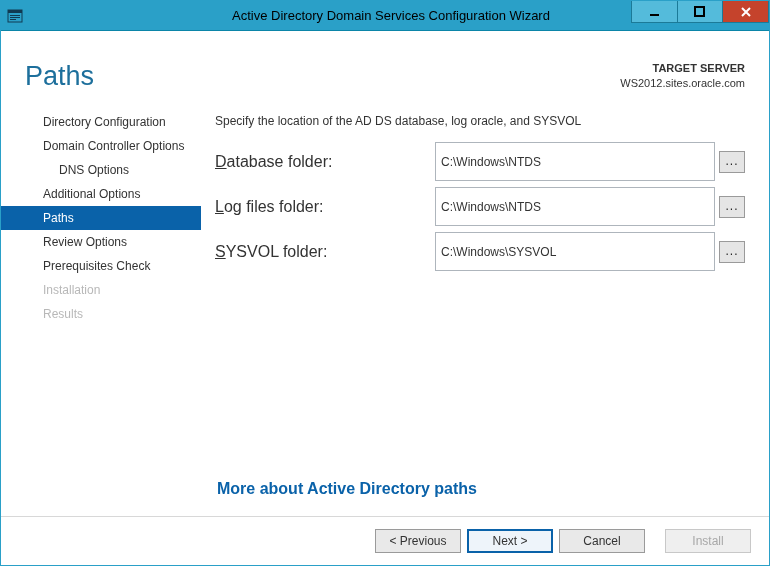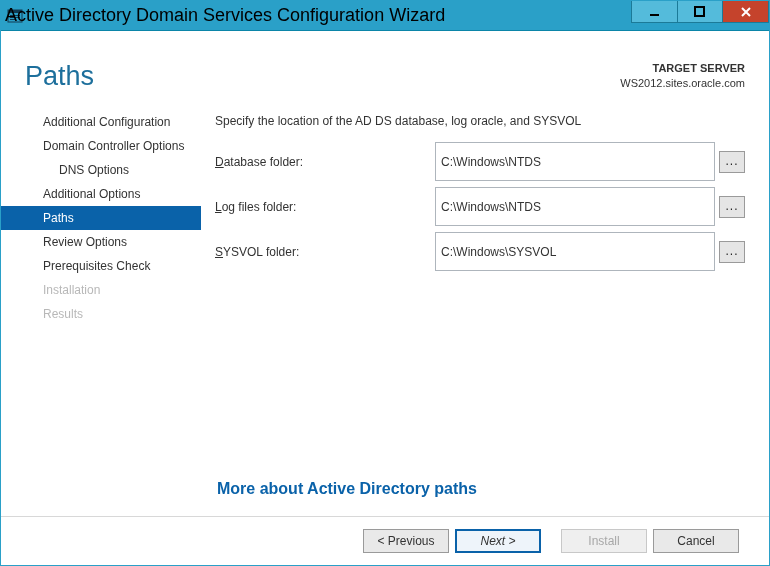--- a/index.html
+++ b/index.html
@@ -28,22 +28,23 @@
   }
   .titlebar .sysicon {
     width: 28px;
     height: 100%;
     display: flex;
     align-items: center;
     justify-content: center;
   }
   .titlebar .title {
     position: absolute;
-    left: 4px; right: 0;
-    font-size: 18px;
+    left: 12px; right: 0;
+    text-align: center;
+    font-size: 13px;
     pointer-events: none;
   }
   .caption-buttons {
     margin-left: auto;
     display: flex;
     height: 100%;
   }
   .caption-buttons .capbtn {
     width: 46px;
     height: 22px;
@@ -112,21 +113,21 @@
     flex-direction: column;
   }
   .instruction { font-size: 12px; color:#333; margin-bottom: 14px;}
   .form-row {
     display: flex;
     align-items: center;
     margin-bottom: 6px;
   }
   .form-row .flabel {
     width: 220px;
-    font-size: 12px;
+    font-size: 16px;
     color:#333;
     text-decoration: none;
   }
   
   .flabel .ul { text-decoration: underline; }
   .form-row input[type=text] {
     flex: 1;
     height: 39px;
     border: 1px solid #aeb5bc;
     padding: 0 5px;
@@ -150,37 +151,37 @@
   .spacer { flex: 1; }
   .morelink {
     color: #0a62a9;
     font-size: 16px;
     padding: 8px 0 18px 2px;
     cursor: pointer;
     font-weight: bold;
   }
   .footer {
     border-top: 1px solid #d8d8d8;
-    padding: 12px 30px;
+    padding: 12px 18px;
     display: flex;
     justify-content: flex-end;
     gap: 6px;
     background:#fff;
   }
   .btn {
     min-width: 86px;
     height: 24px;
     border: 1px solid #9a9a9a;
     background: #e9e9e9;
     font-size: 12px;
     color:#333;
     display:flex; align-items:center; justify-content:center;
     cursor: default;
   }
-  .btn.default { border: 2px solid #0a62a9; background:#eef4fa;font-style:italic; }
+  .btn.default { border: 2px solid #0a62a9; background:#eef4fa; }
   .btn.disabled { color:#a8a8a8; background:#efefef; border-color:#c8c8c8;}
 </style>
 </head>
 <body>
 
 <div class="window">
 
   <div class="titlebar">
     <div class="sysicon">
       <svg width="16" height="14" viewBox="0 0 16 14">
@@ -216,21 +217,21 @@
       <div class="page-title">Paths</div>
       <div class="target">
         <div class="tlabel">TARGET SERVER</div>
         <div>WS2012.sites.oracle.com</div>
       </div>
     </div>
 
     <div class="content">
 
       <div class="sidebar">
-        <div class="navitem">Additional Configuration</div>
+        <div class="navitem">Directory Configuration</div>
         <div class="navitem">Domain Controller Options</div>
         <div class="navitem indent">DNS Options</div>
         <div class="navitem">Additional Options</div>
         <div class="navitem selected">Paths</div>
         <div class="navitem">Review Options</div>
         <div class="navitem">Prerequisites Check</div>
         <div class="navitem disabled">Installation</div>
         <div class="navitem disabled">Results</div>
       </div>
 
@@ -257,18 +258,18 @@
 
         <div class="spacer"></div>
 
         <div class="morelink">More about Active Directory paths</div>
       </div>
     </div>
 
     <div class="footer">
       <div class="btn">&lt; Previous</div>
       <div class="btn default">Next &gt;</div>
+      <div class="btn">Cancel</div>
       <div class="btn disabled" style="margin-left:14px">Install</div>
-      <div class="btn">Cancel</div>
     </div>
 
   </div>
 </div>
 
 </body></html>

